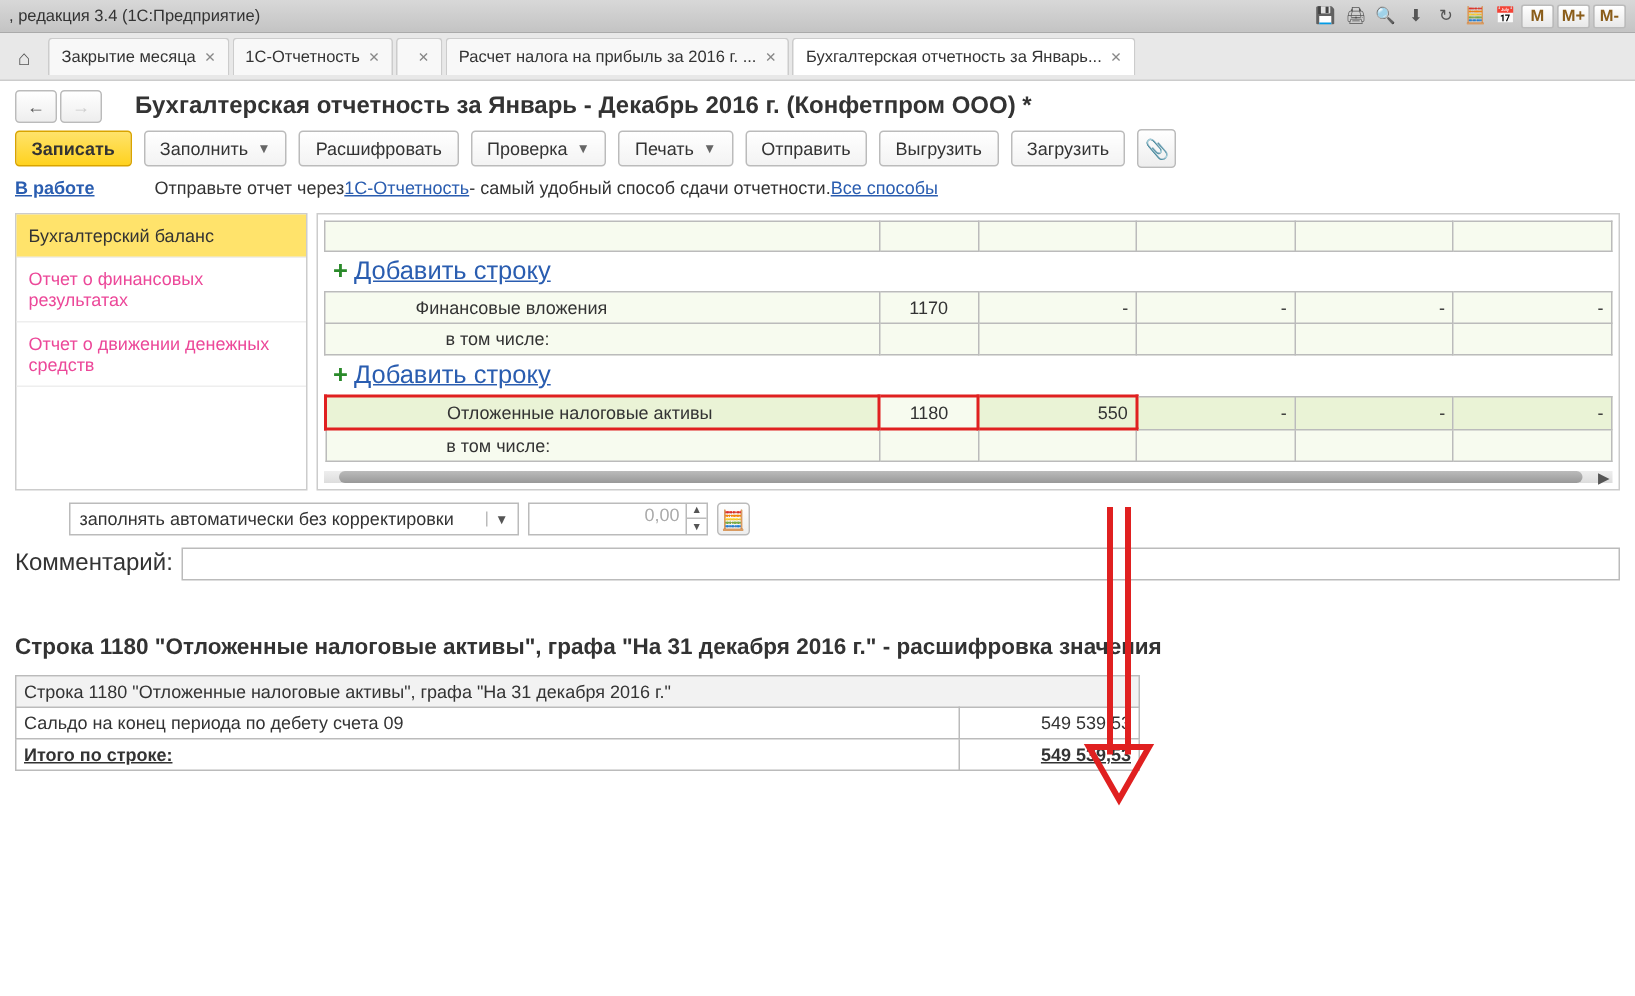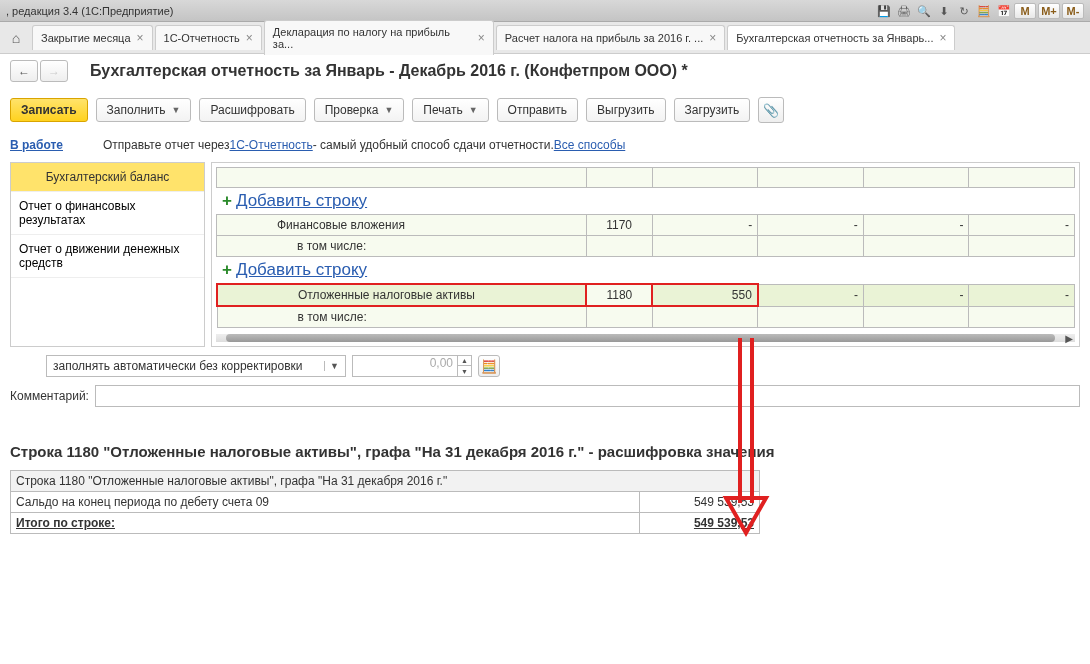--- a/index.html
+++ b/index.html
@@ -10,32 +10,32 @@
   .titlebar .mbtn{width:22px;height:16px;margin-left:2px;display:inline-flex;align-items:center;justify-content:center;font-size:11px;font-weight:bold;color:#8a5d1a;background:linear-gradient(#fff,#e8e8e8);border:1px solid #bbb;border-radius:2px;}
   .tabbar{background:#e8e8e8;display:flex;align-items:center;height:32px;border-bottom:1px solid #ccc;padding:0 4px;}
   .home{width:24px;height:24px;display:flex;align-items:center;justify-content:center;margin-right:4px;font-size:14px;color:#555;}
   .tab{background:#f8f8f8;border:1px solid #ccc;border-bottom:none;padding:5px 8px;margin-right:2px;font-size:11px;display:flex;align-items:center;max-width:230px;border-radius:3px 3px 0 0;}
   .tab.active{background:#fff;}
   .tab .tclose{margin-left:6px;color:#888;font-size:12px;}
   .area{padding:6px 10px;}
   .navrow{display:flex;align-items:center;margin-bottom:4px;}
   .navbtn{width:28px;height:22px;border:1px solid #bbb;background:linear-gradient(#fff,#eee);border-radius:3px;display:flex;align-items:center;justify-content:center;font-size:12px;margin-right:2px;color:#555;}
   .pagetitle{font-size:16px;font-weight:bold;margin-left:20px;}
-  .toolbar{display:flex;align-items:center;margin:15px 0;}
+  .toolbar{display:flex;align-items:center;margin:4px 0;}
   .btn{border:1px solid #bbb;background:linear-gradient(#fff,#f3f3f3);padding:4px 10px;border-radius:3px;font-size:12px;margin-right:8px;display:flex;align-items:center;}
   .btn.primary{background:linear-gradient(#ffe36b,#ffd21f);border-color:#d9a400;font-weight:bold;}
   .btn .dd{margin-left:6px;font-size:9px;color:#666;}
   .clipbtn{width:26px;height:26px;border:1px solid #bbb;border-radius:3px;background:linear-gradient(#fff,#eee);display:flex;align-items:center;justify-content:center;font-size:13px;color:#777;}
   .statusrow{display:flex;align-items:center;font-size:12px;margin:6px 0 10px 0;}
   .link{color:#2a5db0;text-decoration:underline;}
   .bold{font-weight:bold;}
   .content{display:flex;gap:6px;}
   .sidebar{width:195px;border:1px solid #ccc;}
-  .side-item{padding:7px 8px;font-size:12px;border-bottom:1px solid #eee;color:#000000;cursor:pointer;}
-  .side-item.active{background:#ffe36b;color:#333;text-align:center;}
+  .side-item{padding:7px 8px;font-size:12px;border-bottom:1px solid #eee;color:#ec4899;cursor:pointer;}
+  .side-item.active{background:#ffe36b;color:#333;}
   .main{flex:1;border:1px solid #ccc;padding:4px;position:relative;}
   .grid{width:100%;border-collapse:collapse;font-size:12px;}
   .grid td{border:1px solid #bbb;padding:3px 5px;background:#f7fbef;height:20px;}
   .grid td.code{text-align:center;width:50px;}
   .grid td.num{text-align:right;width:80px;}
   .grid td.name{width:280px;}
   .addrow{color:#2a5db0;font-size:17px;padding:3px 0 3px 6px;}
   .addrow .plus{color:#2a8a2a;font-weight:bold;margin-right:4px;}
   .hl td{border:2px solid #e02020 !important;}
   .hl td.name{background:#eaf3d6;}
@@ -44,21 +44,21 @@
   .scroller .thumb{position:absolute;left:10px;top:0;height:8px;right:20px;background:linear-gradient(#bbb,#999);border-radius:4px;}
   .scroller .arr{position:absolute;right:2px;top:-1px;font-size:10px;color:#555;}
   .row2{display:flex;align-items:center;margin-top:8px;gap:6px;padding-left:36px;}
   .selectbox{border:1px solid #bbb;padding:3px 6px;font-size:12px;width:300px;display:flex;align-items:center;}
   .selectbox .dd{margin-left:auto;border-left:1px solid #bbb;padding-left:5px;font-size:9px;color:#555;}
   .numinput{border:1px solid #bbb;width:120px;height:22px;display:flex;}
   .numinput .val{flex:1;text-align:right;padding-right:4px;color:#aaa;}
   .numinput .spin{width:14px;display:flex;flex-direction:column;font-size:7px;color:#555;border-left:1px solid #bbb;}
   .numinput .spin div{height:10px;display:flex;align-items:center;justify-content:center;border-bottom:1px solid #bbb;}
   .commentrow{display:flex;align-items:center;margin-top:8px;}
-  .commentrow label{font-size:12px;margin-right:6px;}
+  .commentrow label{font-size:16px;margin-right:6px;}
   .commentrow .field{flex:1;border:1px solid #bbb;height:22px;}
   .arrow-overlay{position:absolute;left:720px;top:338px;pointer-events:none;}
   .sec2{padding:10px;margin-top:20px;}
   .sec2 h3{font-size:15px;font-weight:bold;margin-bottom:10px;}
   .breakdown{border:1px solid #bbb;width:750px;font-size:12px;border-collapse:collapse;margin-top:6px;}
   .breakdown td{border:1px solid #bbb;padding:3px 5px;}
   .breakdown .r{text-align:right;width:120px;}
   .breakdown .total td{font-weight:bold;text-decoration:underline;}
   .breakdown .hdr td{background:#f2f2f2;}
 </style>
@@ -84,21 +84,20 @@
   <div class="home">⌂</div>
   <div class="tab">
     <span>Закрытие месяца</span>
     <span class="tclose">×</span>
   </div>
   <div class="tab">
     <span>1С-Отчетность</span>
     <span class="tclose">×</span>
   </div>
   <div class="tab">
-    <span>Декларация по налогу на прибыль за...</span>
     <span class="tclose">×</span>
   </div>
   <div class="tab">
     <span>Расчет налога на прибыль за 2016 г. ...</span>
     <span class="tclose">×</span>
   </div>
   <div class="tab active">
     <span>Бухгалтерская отчетность за Январь...</span>
     <span class="tclose">×</span>
   </div>

